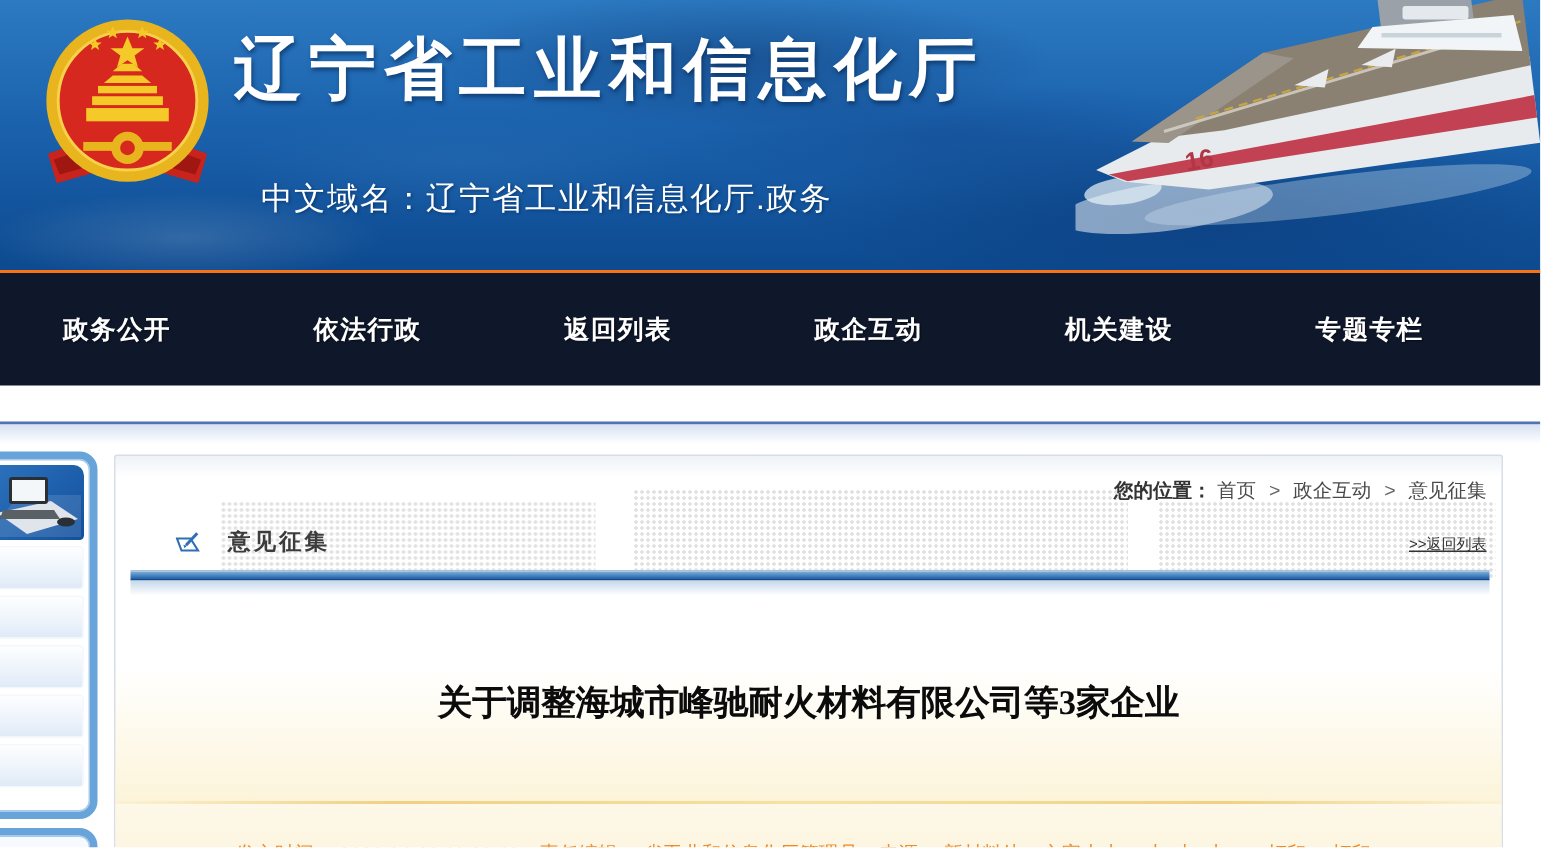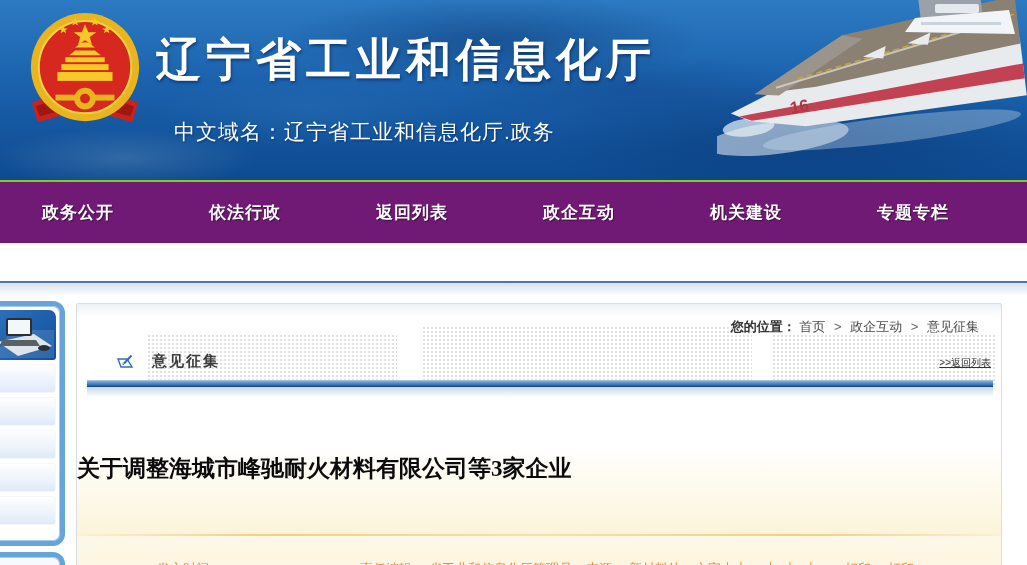--- a/index.html
+++ b/index.html
@@ -9,32 +9,32 @@
   
   .header{position:absolute;left:0;top:0;width:1027px;height:180px;overflow:hidden;
     background:
       radial-gradient(ellipse 220px 50px at 12% 88%, rgba(255,255,255,.14), transparent 60%),
       radial-gradient(ellipse 320px 70px at 48% 22%, rgba(8,40,92,.38), transparent 65%),
       radial-gradient(ellipse 260px 60px at 30% 60%, rgba(40,110,180,.45), transparent 60%),
       radial-gradient(ellipse 420px 90px at 78% 78%, rgba(6,42,98,.40), transparent 65%),
       radial-gradient(ellipse 300px 60px at 62% 50%, rgba(18,70,140,.45), transparent 60%),
       linear-gradient(180deg,#2c7ac2 0%,#1b62ad 45%,#0d4a90 100%);}
   .emblem{position:absolute;left:26px;top:6px;}
-  .h-title{position:absolute;left:156px;top:30px;width:650px;color:#fff;font-weight:bold;
+  .h-title{position:absolute;left:156px;top:16px;width:650px;color:#fff;font-weight:bold;
            font-size:45px;letter-spacing:5px;text-shadow:1px 2px 3px rgba(0,30,70,.55);white-space:nowrap;}
   .h-en{position:absolute;left:157px;top:78px;color:#fff;font-weight:bold;font-size:16.5px;
         text-shadow:1px 1px 2px rgba(0,30,70,.5);white-space:nowrap;}
   .h-domain{position:absolute;left:174px;top:102px;color:#fff;font-size:21px;letter-spacing:1px;
         text-shadow:1px 1px 2px rgba(0,30,70,.5);white-space:nowrap;margin-top:16px;}
   .carrier{position:absolute;right:0;top:0;}
   .whiteship{position:absolute;right:12px;top:0;}
 
   
-  .navbar{position:absolute;left:0;top:180px;width:1027px;height:63px;background:#701a75;
-          border-top:2px solid #84cc16;box-sizing:border-box;display:flex;align-items:center;
+  .navbar{position:absolute;left:0;top:180px;width:1027px;height:77px;background:#0f172a;
+          border-top:2px solid #f97316;box-sizing:border-box;display:flex;align-items:center;
           padding-left:42px;}
   .navbar a{display:inline-block;width:72px;margin-right:95px;color:#fff;font-size:17px;
           font-weight:bold;text-decoration:none;white-space:nowrap;
           text-shadow:1px 1px 1px rgba(0,0,0,.45);letter-spacing:1px;}
 
   
   .divider-line{position:absolute;left:0;top:281px;width:1027px;height:2px;background:#5272b2;}
   .divider-fade{position:absolute;left:0;top:283px;width:1027px;height:13px;
           background:linear-gradient(180deg,#d7e2f2,#ffffff);}
 
@@ -50,35 +50,35 @@
   .side-row{height:27px;margin-top:4px;border-radius:3px;
             background:linear-gradient(180deg,#fdfeff 0%,#eef4fb 55%,#dfeaf8 100%);
             border:1px solid #f4f8fc;}
 
   
   .main-box{position:absolute;left:76px;top:303px;width:926px;height:300px;box-sizing:border-box;
             border:1px solid #d6dde5;border-radius:2px;
             background:linear-gradient(180deg,#eef2f7 0,#ffffff 14px);}
   .dots{position:absolute;background-image:radial-gradient(#c2c2c2 1px, transparent 1.3px);
         background-size:4px 4px;opacity:.5;}
-  .breadcrumb{position:absolute;top:14px;right:22px;font-size:13px;color:#4a4a4a;white-space:nowrap;}
+  .breadcrumb{position:absolute;top:14px;right:10px;font-size:13px;color:#4a4a4a;white-space:nowrap;}
   .breadcrumb b{color:#333;}
   .breadcrumb a{color:#4a4a4a;text-decoration:none;}
   .crumb-sep{margin:0 5px;color:#666;}
   .section-row{position:absolute;left:40px;top:48px;display:flex;align-items:center;}
   .section-label{margin-left:18px;font-size:15px;font-weight:bold;color:#3c3c3c;letter-spacing:2px;}
   .back-link{position:absolute;top:52px;right:10px;font-size:10px;color:#333;text-decoration:underline;}
   .blue-bar{position:absolute;left:10px;right:8px;top:76px;}
   .bar-a{height:1px;background:#a9c0da;}
   .bar-b{height:5px;background:linear-gradient(180deg,#7fb0dd,#1d5fa8);}
   .bar-c{height:1px;background:#164a86;}
   .bar-fade{height:10px;background:linear-gradient(180deg,#c6d7e9,rgba(255,255,255,0));}
   .title-zone{position:absolute;left:0;right:0;top:140px;height:90px;
         background:linear-gradient(180deg,rgba(255,252,242,0) 0%,#fcf4da 100%);}
-  .article-title{position:absolute;left:0;right:0;top:146px;color:#0b0b0b;
+  .article-title{position:absolute;left:0;right:0;top:146px;text-align:center;color:#0b0b0b;
         font-family:"Liberation Serif","DejaVu Serif",serif;font-weight:bold;font-size:23px;
         line-height:38px;}
   .gold-line{position:absolute;left:0;right:0;top:230px;height:2px;
         background:linear-gradient(90deg,#fbf2d4 0%,#f1d霸 0,#f0d184 20%,#f6e2a4 50%,#f0d184 80%,#fbf2d4 100%);}
   .meta-bar{position:absolute;left:0;right:0;top:232px;bottom:0;
         background:linear-gradient(180deg,#fdf8e8,#fbf2d8);
         display:flex;align-items:center;justify-content:center;
         font-size:13px;color:#ef8a28;white-space:nowrap;}
   .meta-bar span{margin-right:4px;}
   .meta-bar .gap{margin-right:14px;}

